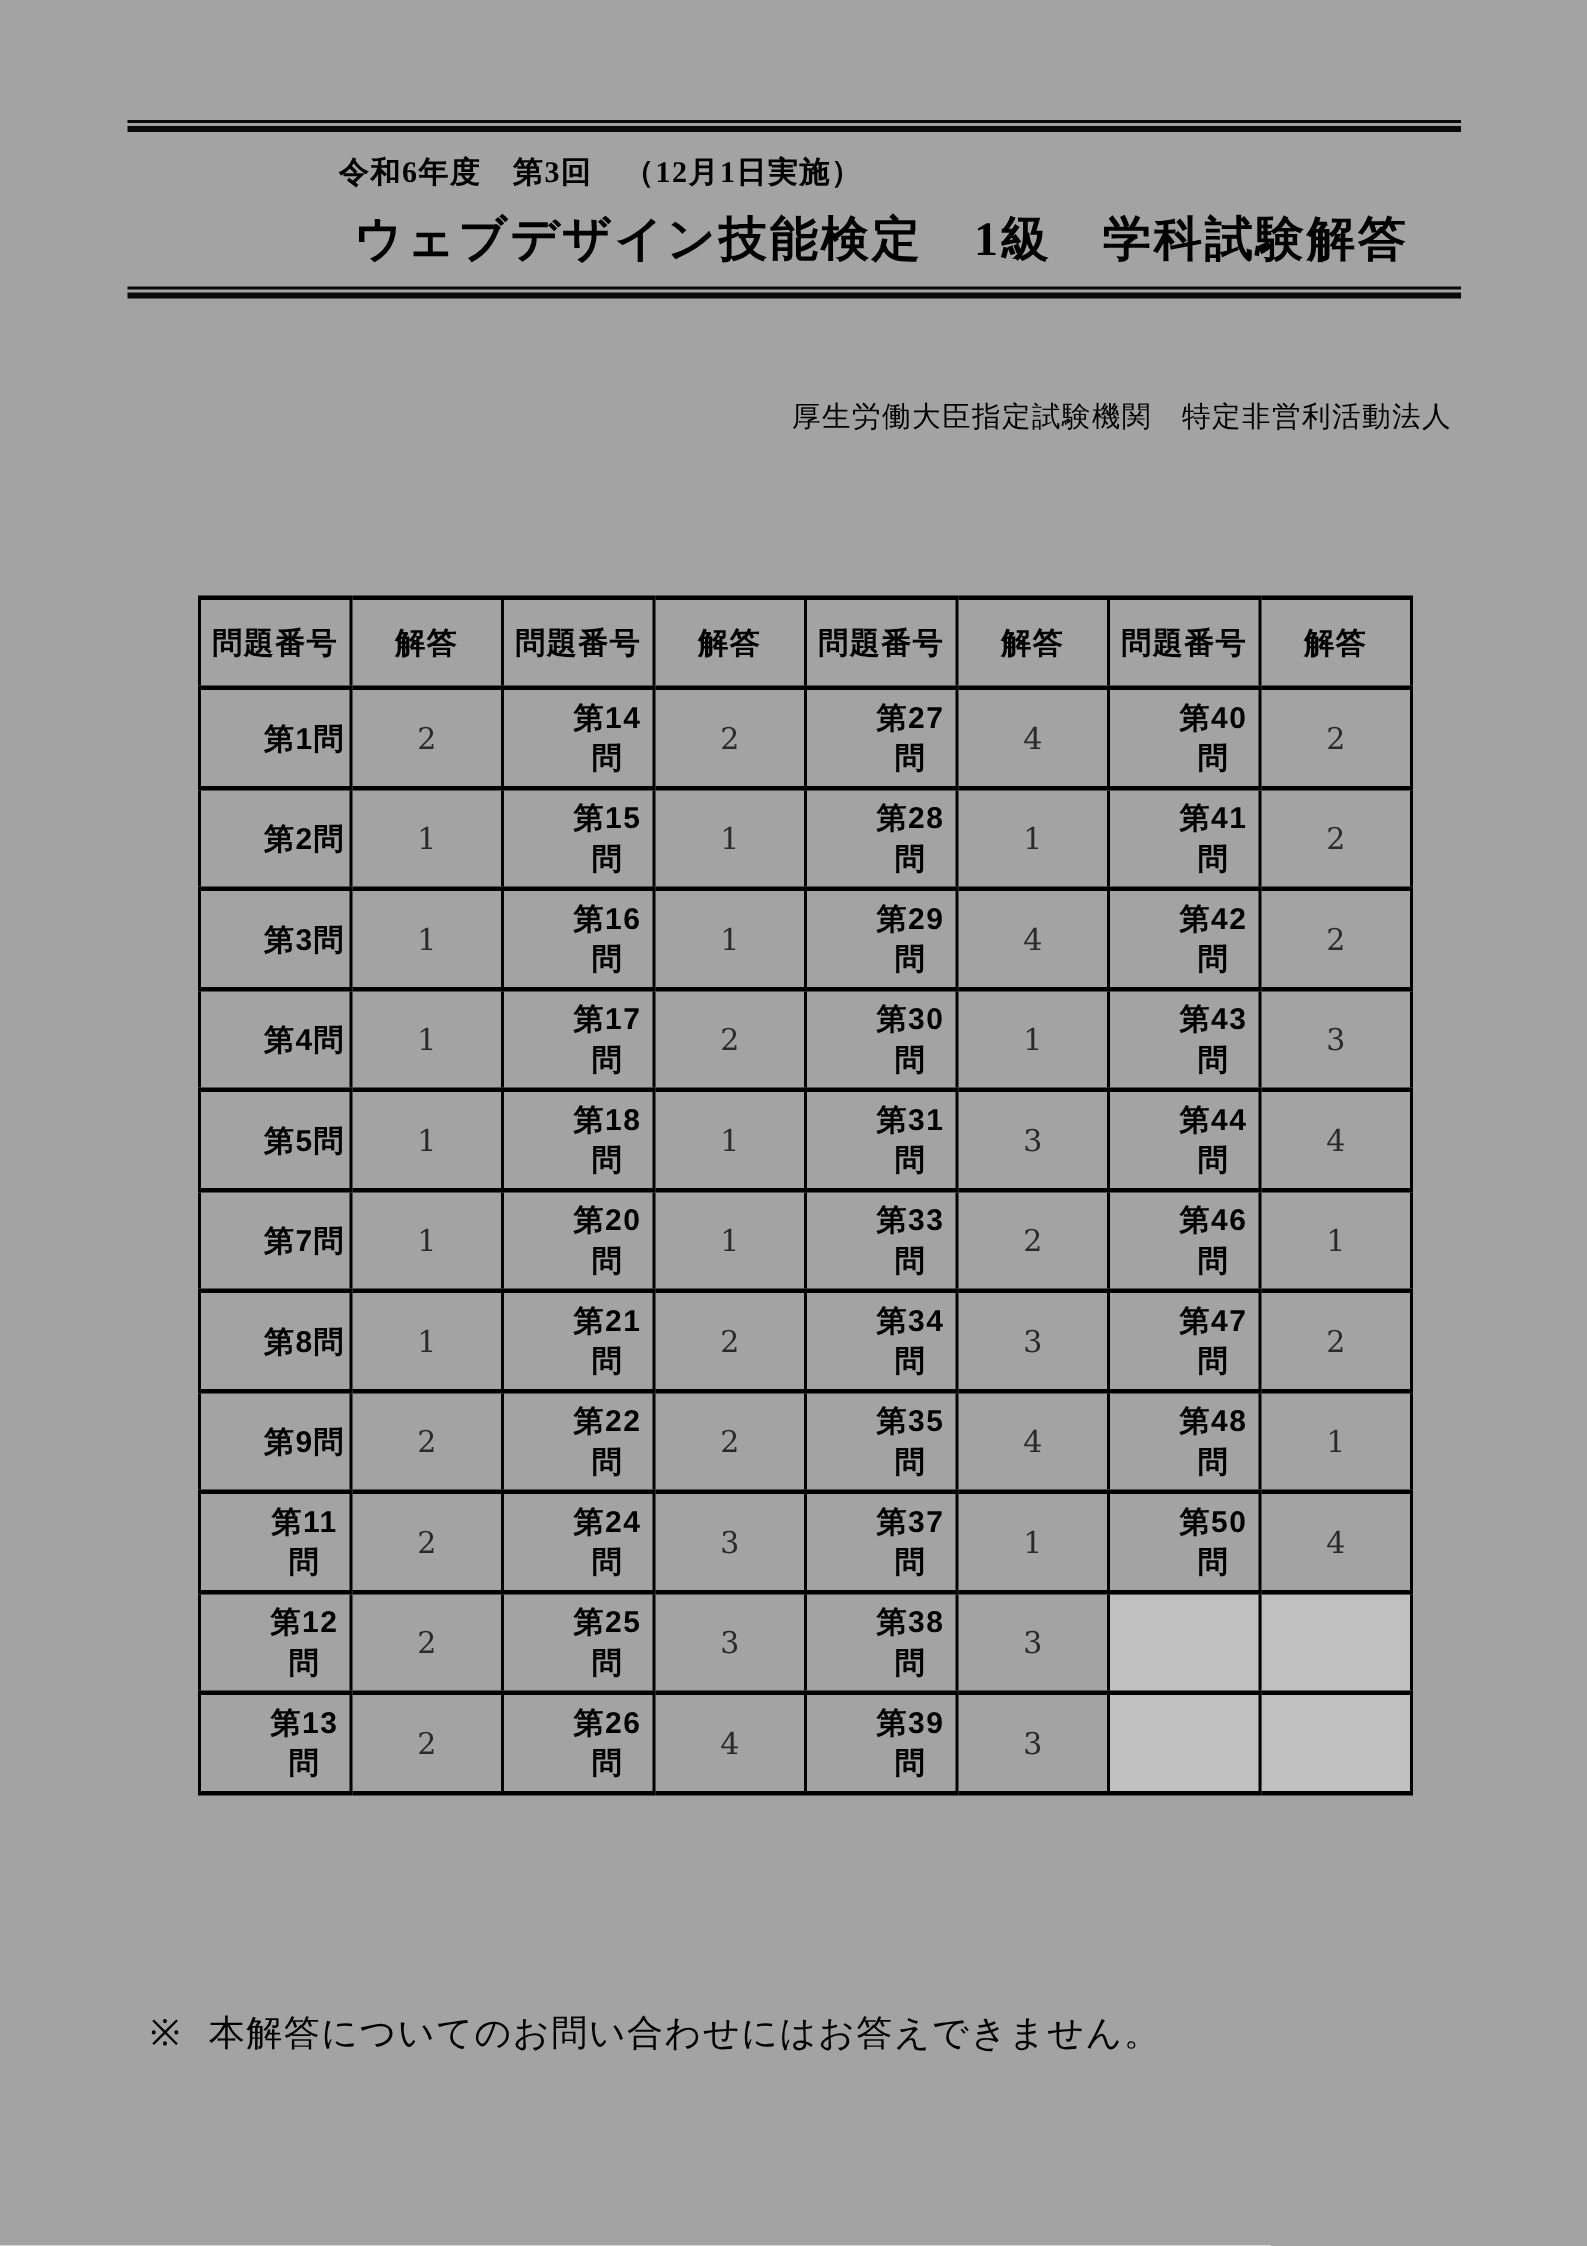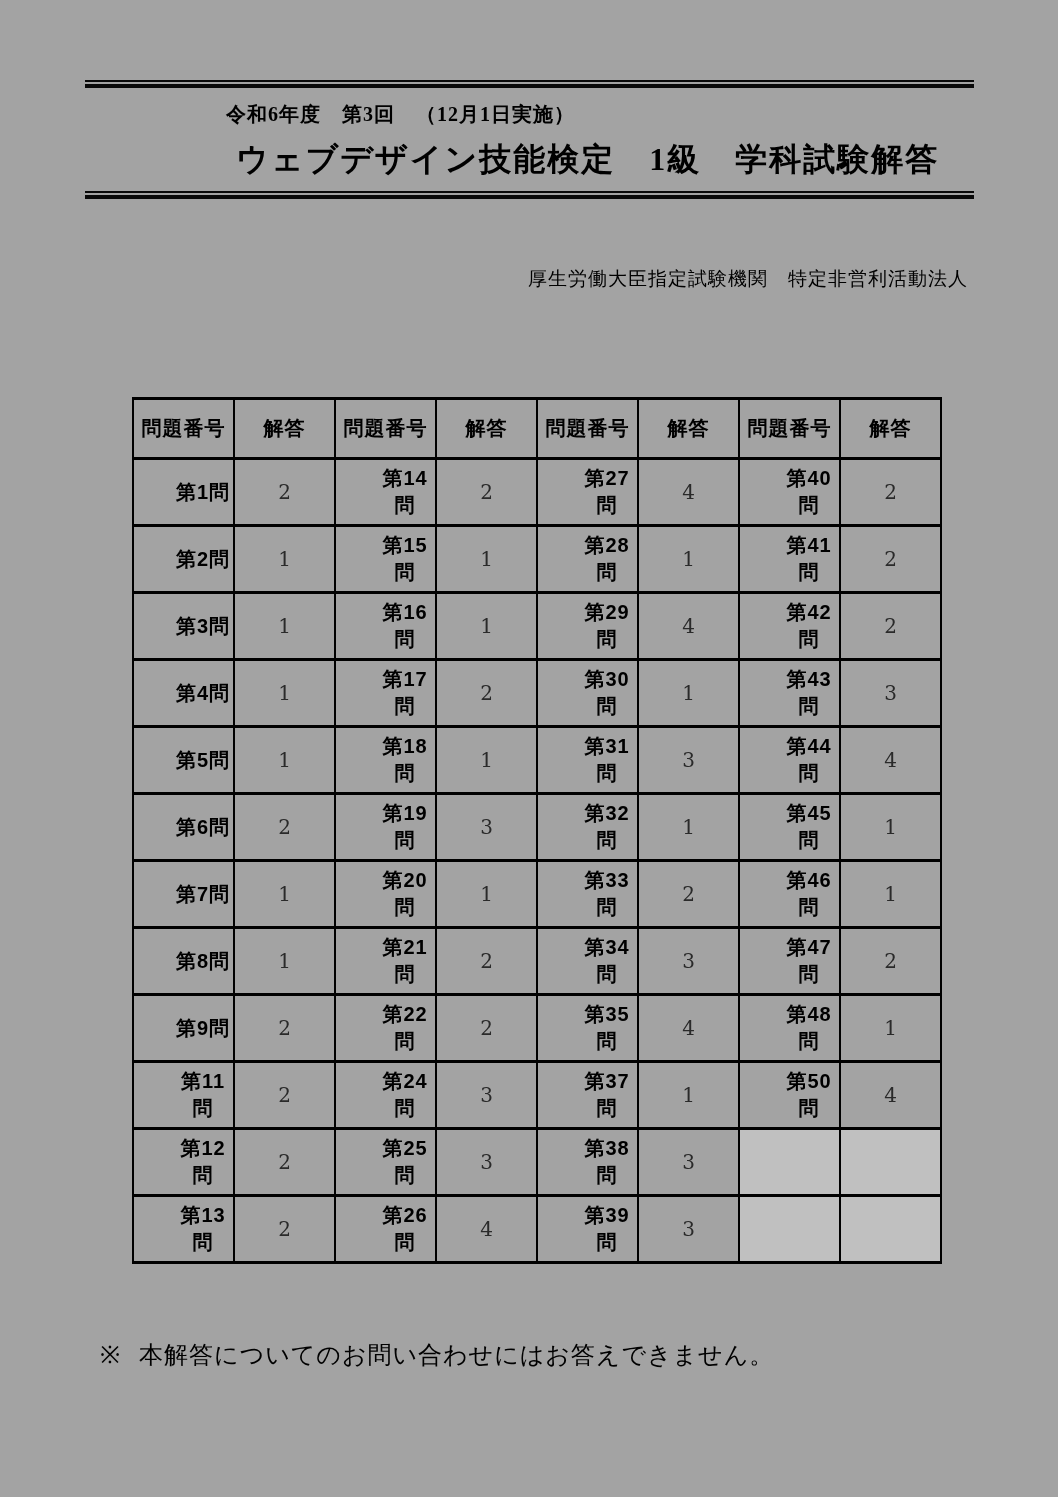--- a/index.html
+++ b/index.html
@@ -206,30 +206,20 @@
           <td class="q">第5問</td>
           <td class="a">1</td>
           <td class="q">第18問</td>
           <td class="a">1</td>
           <td class="q">第31問</td>
           <td class="a">3</td>
           <td class="q">第44問</td>
           <td class="a">4</td>
         </tr>
         <tr>
-          <td class="q">第6問</td>
-          <td class="a">2</td>
-          <td class="q">第19問</td>
-          <td class="a">3</td>
-          <td class="q">第32問</td>
-          <td class="a">1</td>
-          <td class="q">第45問</td>
-          <td class="a">1</td>
-        </tr>
-        <tr>
           <td class="q">第7問</td>
           <td class="a">1</td>
           <td class="q">第20問</td>
           <td class="a">1</td>
           <td class="q">第33問</td>
           <td class="a">2</td>
           <td class="q">第46問</td>
           <td class="a">1</td>
         </tr>
         <tr>

